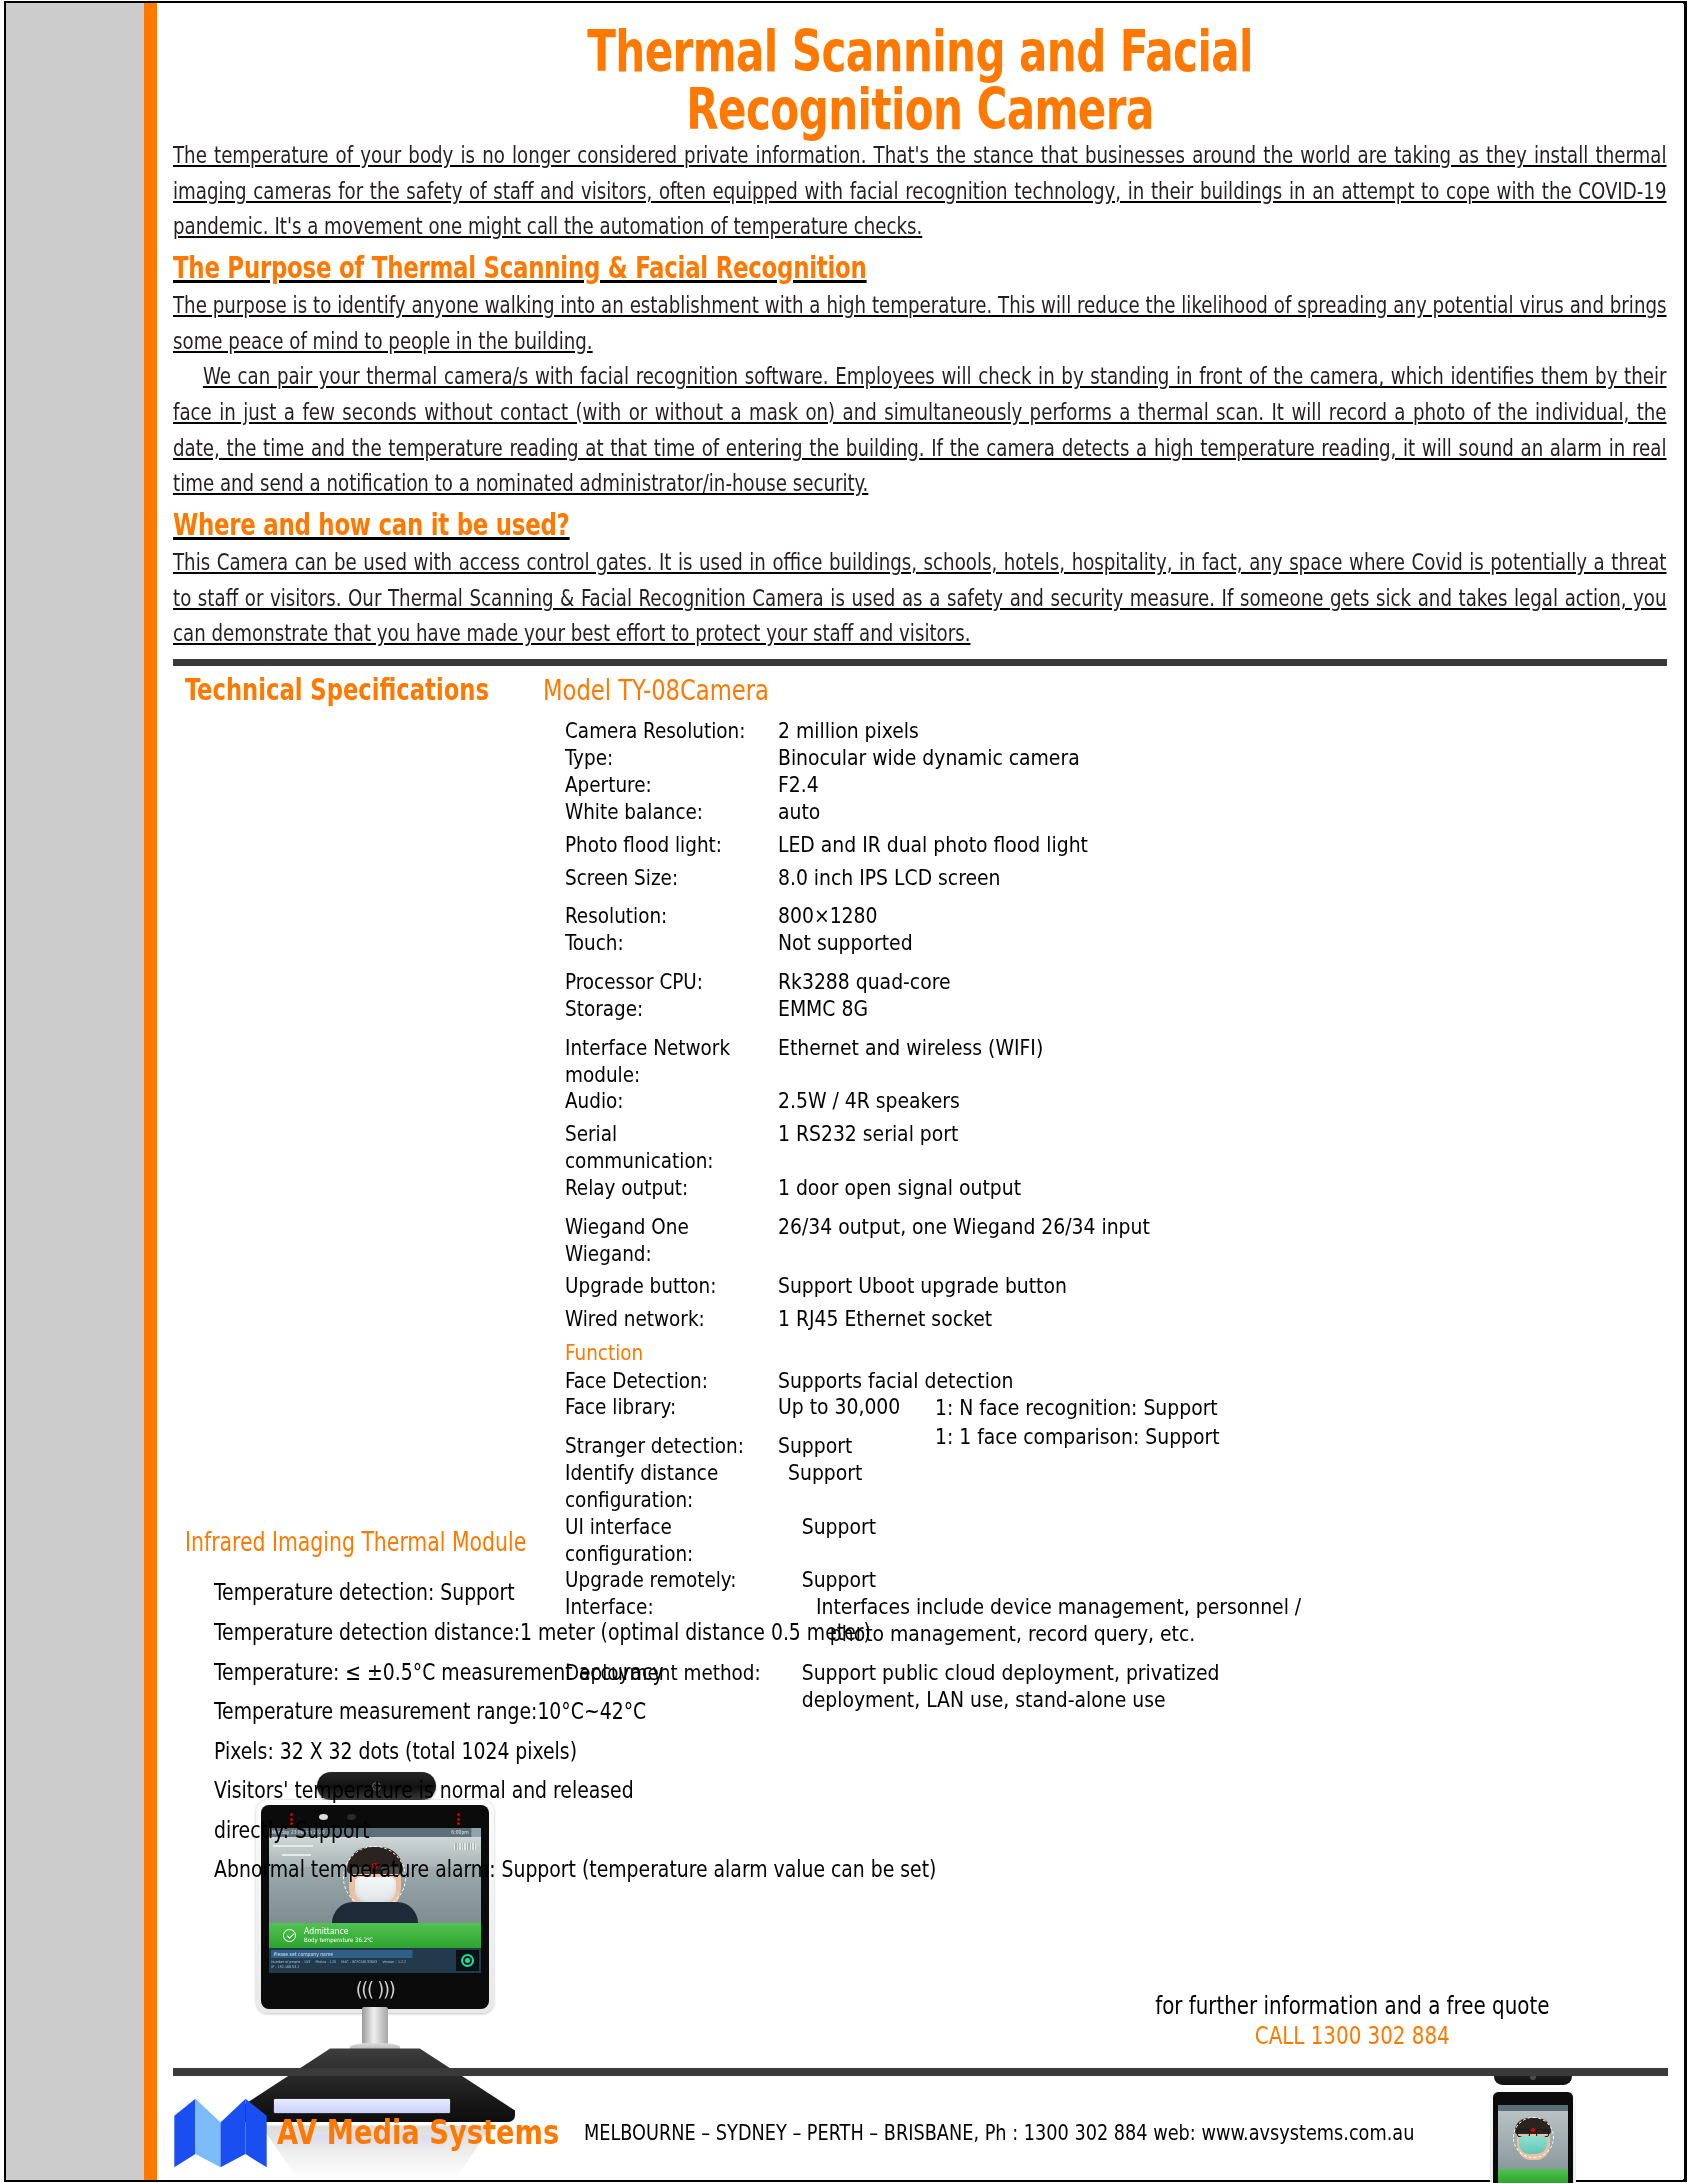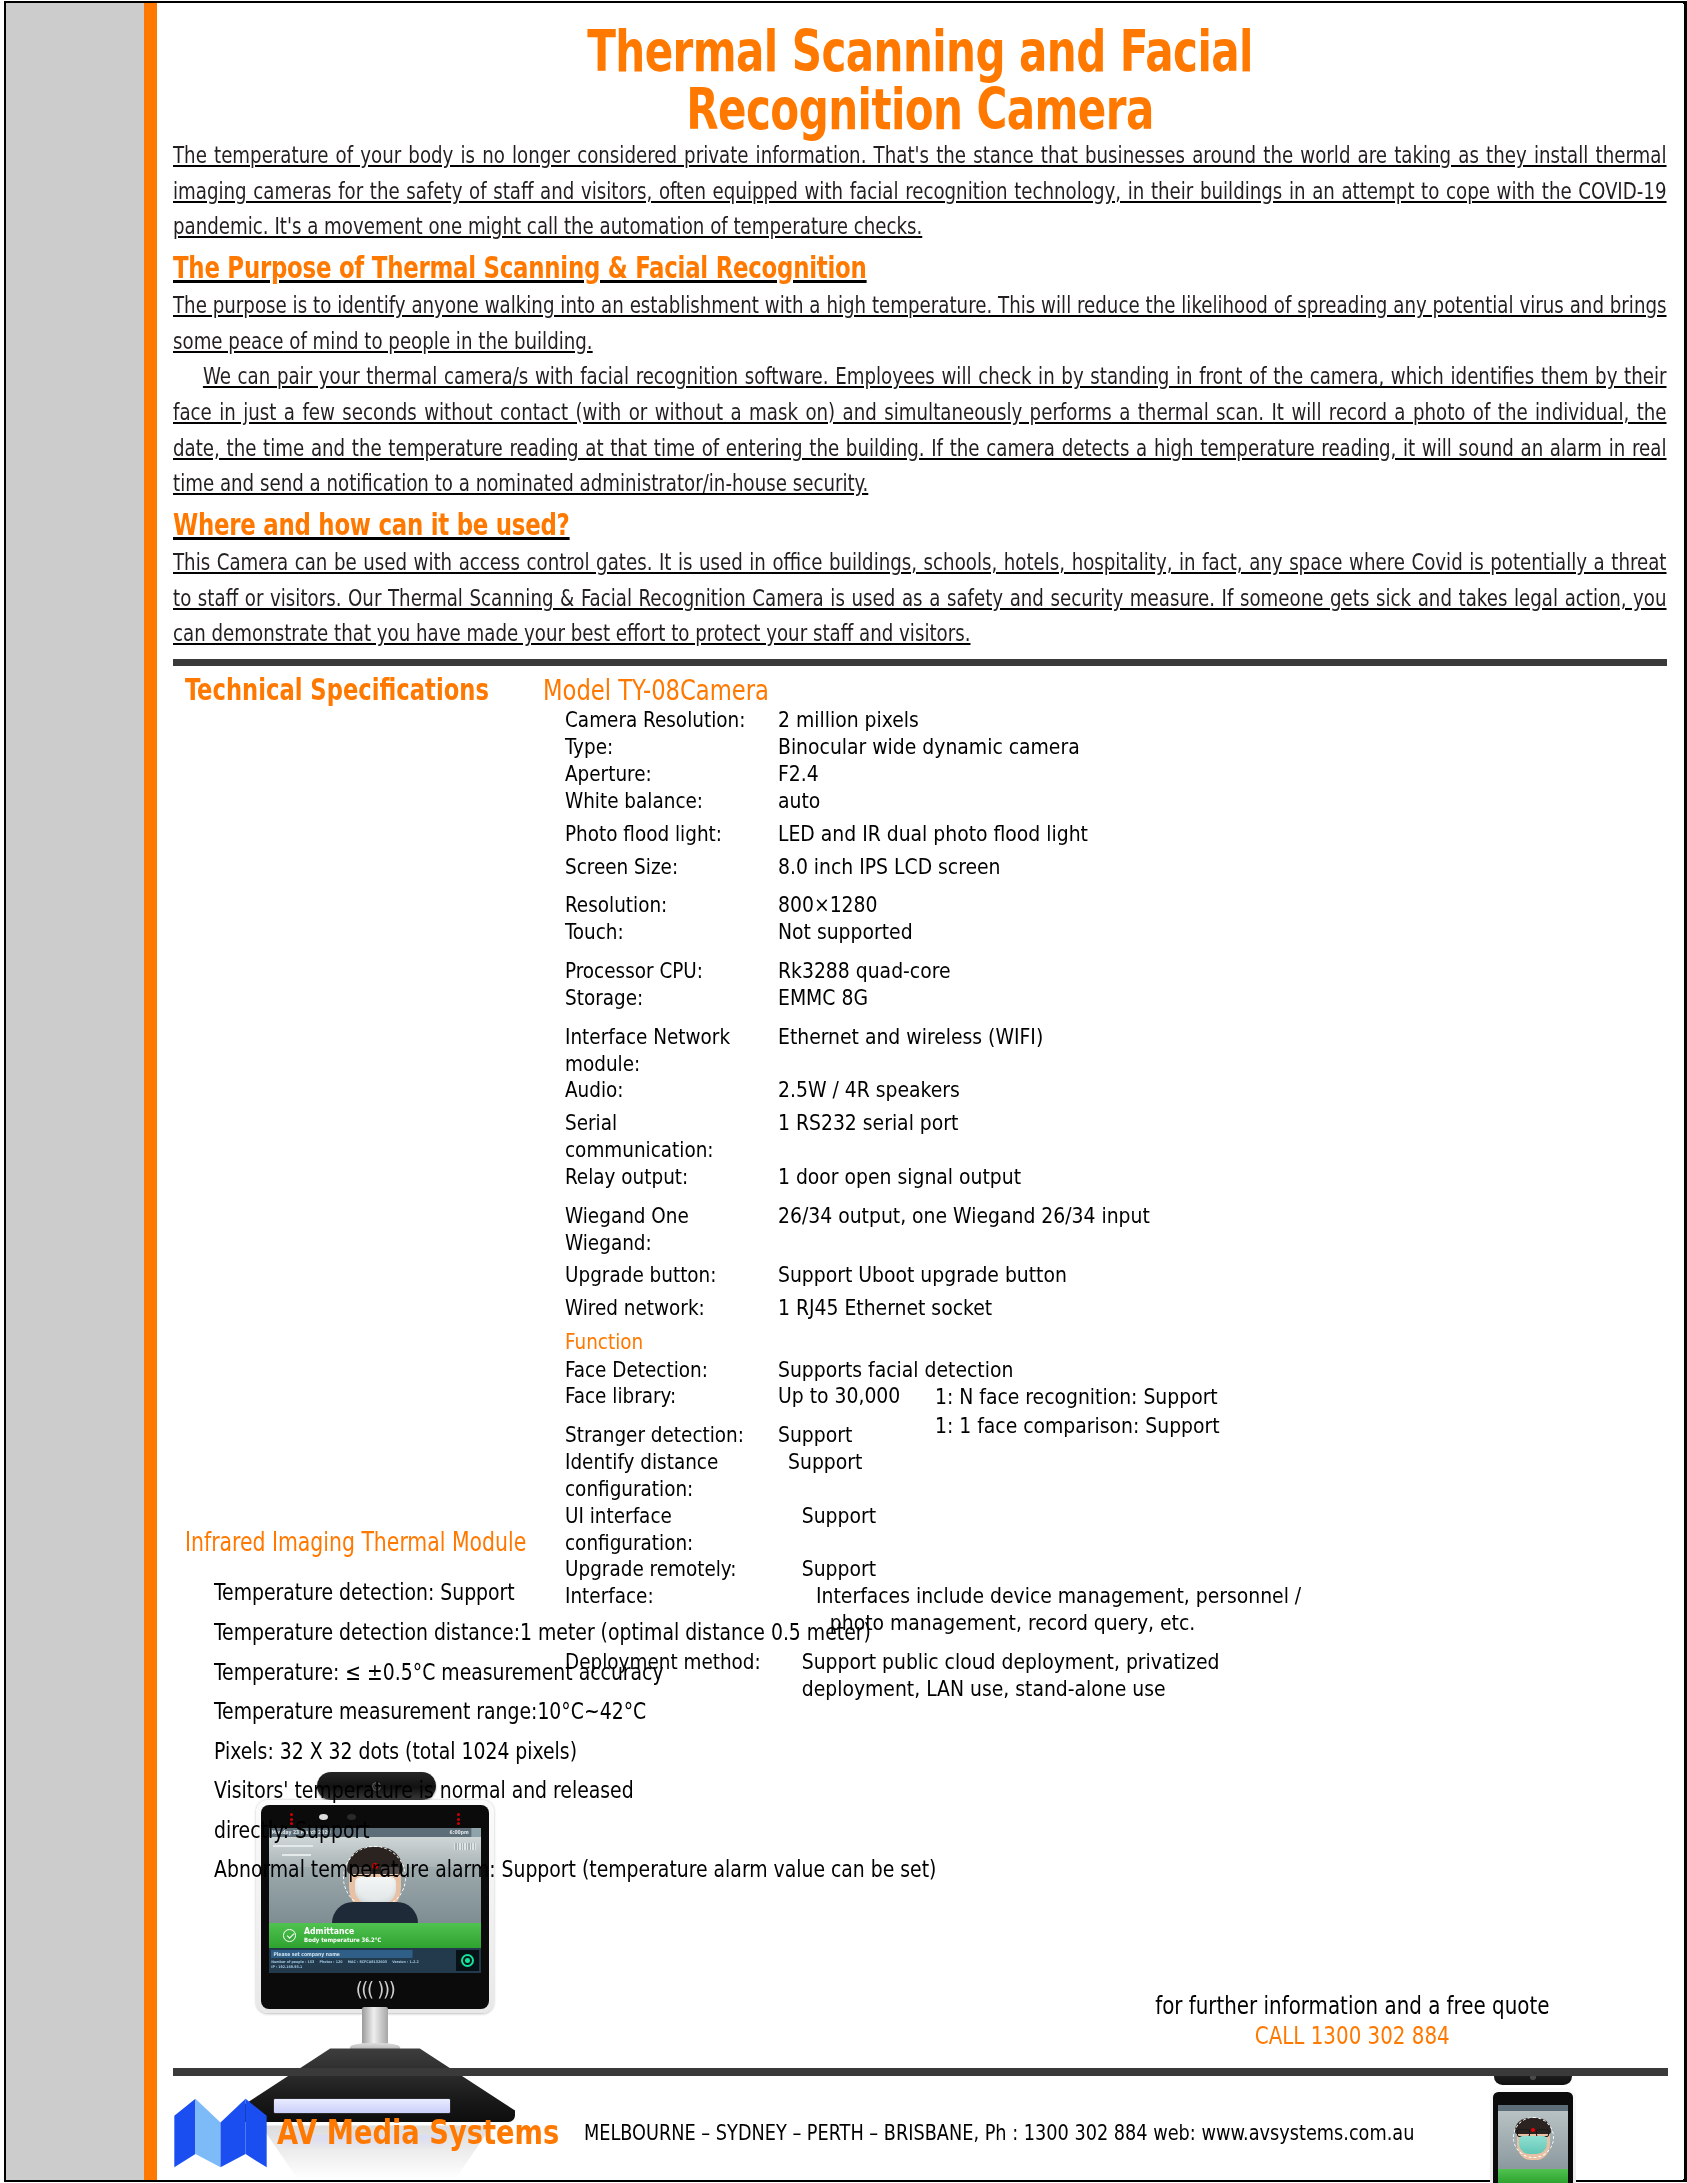--- a/index.html
+++ b/index.html
@@ -93,21 +93,21 @@
   .spec-head .sh2 {
     color:#ff7900; font-size:28px;
     transform:scaleX(0.9); transform-origin:left center;
     margin-left:-26.4px;
   }
 
   
   #spec-area { position:relative; height:991px; }
 
   .spec-list {
-    position:absolute; left:408px; top:0; width:991px;
+    position:absolute; left:408px; top:11px; width:991px;
   }
   .spec-row { display:flex; font-size:22px; color:#000; line-height:1.22; }
   .spec-row .k { width:213px; flex:0 0 213px; transform:scaleX(0.93); transform-origin:left center; }
   .spec-row .v { flex:1; transform:scaleX(0.95); transform-origin:left center; }
   .spec-gap { height:12px; }
   .spec-gap.sm { height:6px; }
   .sub-head {
     color:#ff7900; font-size:22px; line-height:1.3;
     transform:scaleX(0.93); transform-origin:left center;
   }
@@ -192,21 +192,21 @@
   }
   .sensor-row { position:absolute; left:0; top:5.3px; width:100%; height:14.5px; }
   .ir-dots { position:absolute; top:1.3px; width:5.3px; }
   .ir-dots span { display:block; width:3.3px; height:3.3px; margin:1.3px auto; background:#c00; border-radius:50%; }
   .ir-l { left:28px; } .ir-r { right:28px; }
   .sens { position:absolute; top:4px; width:9.3px; height:6px; border-radius:50%; background:#2a2a2a; }
   .sens.a { left:58px; background:#dcdcdc; }
   .sens.b { left:86px; }
   .screen {
     position:absolute; left:8px; top:22.5px; right:8px; height:145px;
-    background:#8fa3ab; overflow:hidden;font-weight:bold;
+    background:#8fa3ab; overflow:hidden;
   }
   .scr-top {
     height:9.3px; background:#5d6e78; color:#dfe7ea; font-size:5.3px;
     display:flex; justify-content:space-between; align-items:center; padding:0 2.6px;
     transform:scaleX(0.95); transform-origin:left center;
   }
   .scr-photo {
     position:relative; height:86px;
     background:linear-gradient(180deg,#b8c2c4 0%,#9aa7ab 40%,#7d8d92 100%);
   }

